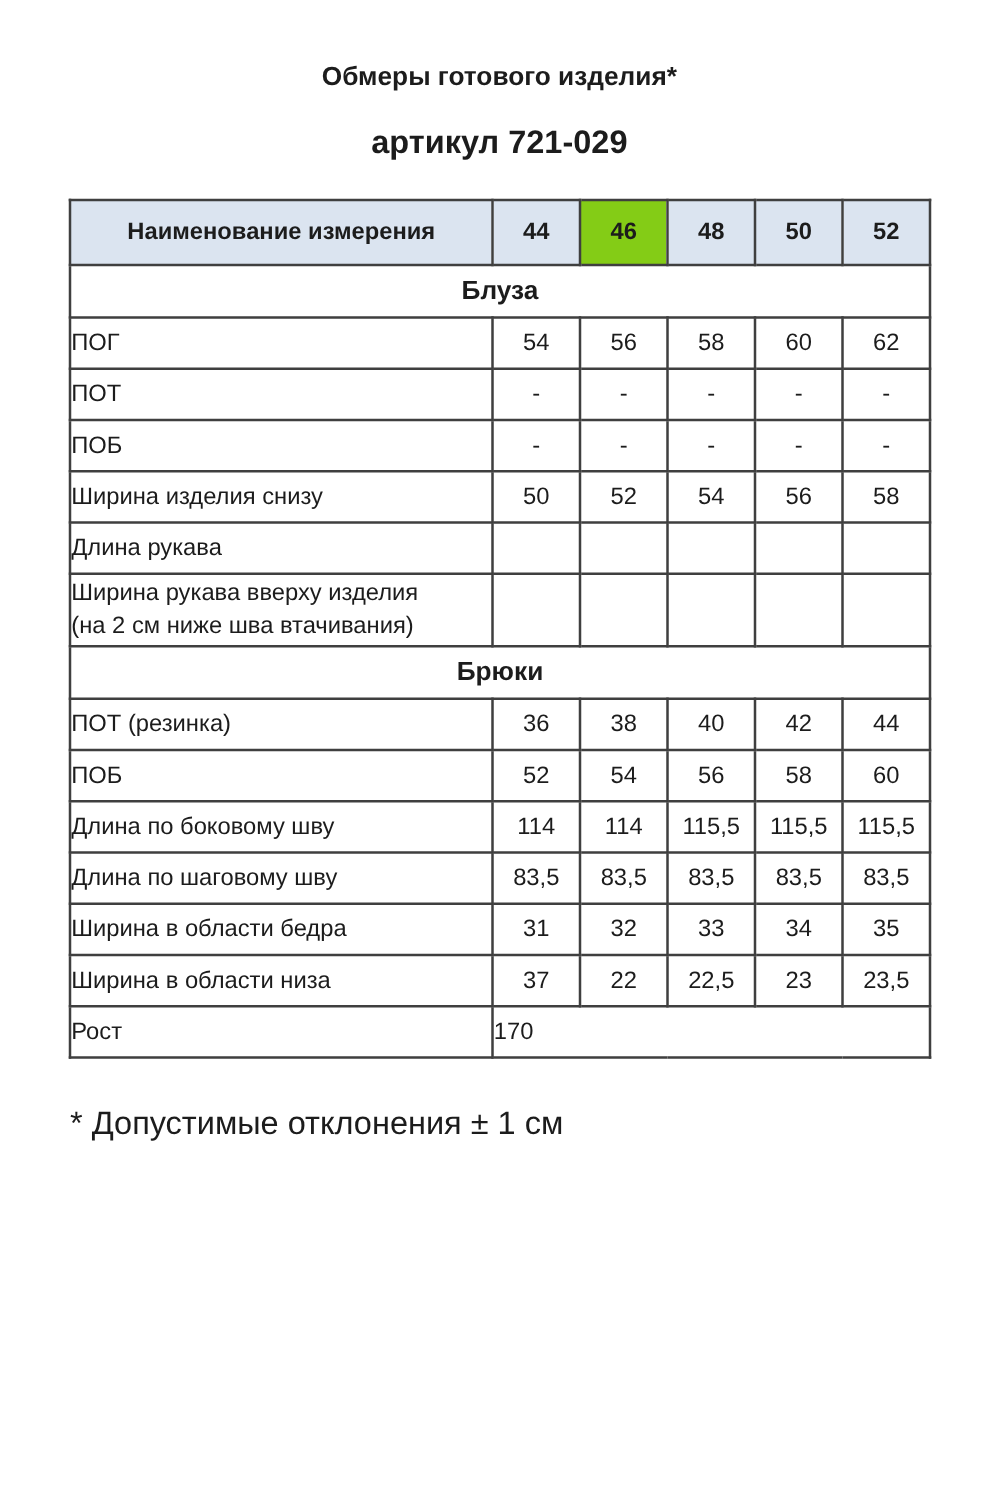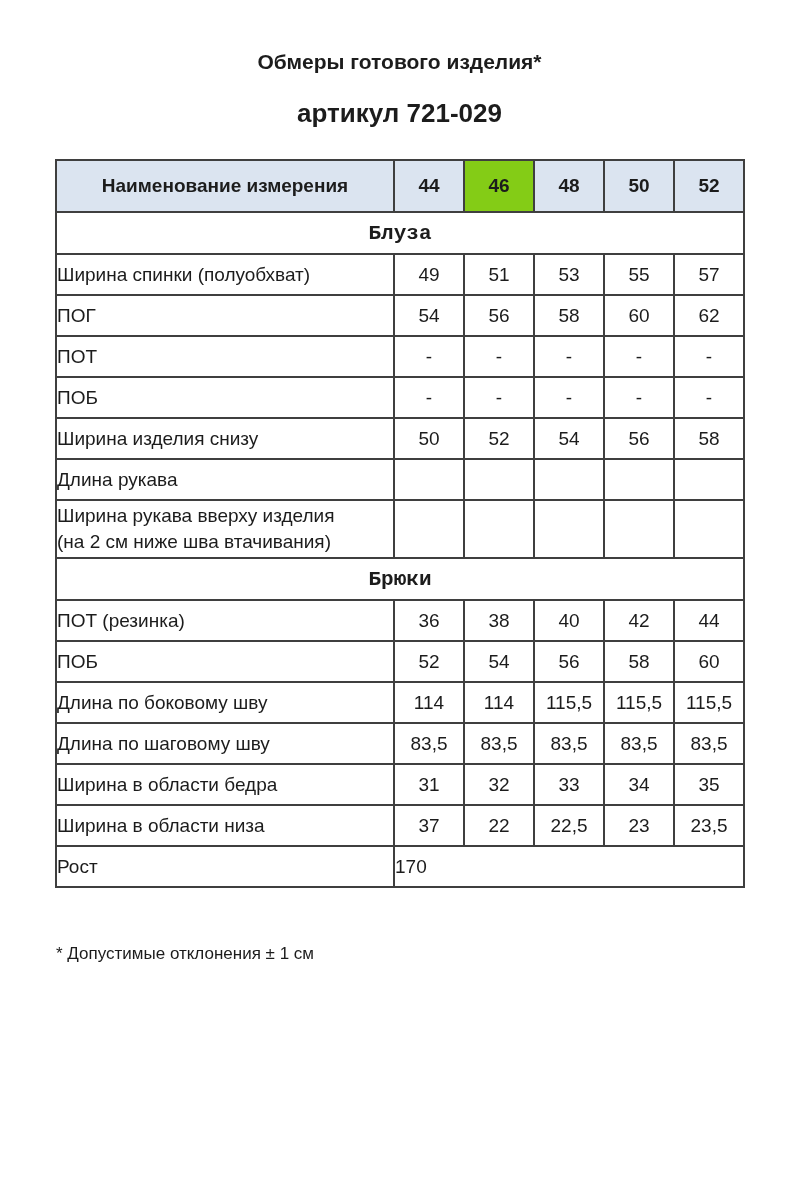--- a/index.html
+++ b/index.html
@@ -51,21 +51,20 @@
     height: 50px;
     font-weight: bold;
     text-align: center;
   }
   tr.section-row td {
     height: 40px;
     text-align: center;
     font-weight: bold;
     font-size: 21px;
     background: #ffffff;
-    font-family: Liberation Mono, monospace;
   }
   tr.data-row {
     height: 41px;
   }
   tr.data-row.two-line {
     height: 58px;
   }
   td.label-cell {
     text-align: left;
     padding: 4px 6px 4px 11px;
@@ -74,22 +73,22 @@
   }
   td.value-cell {
     text-align: center;
   }
   td.merged-value-cell {
     text-align: left;
     padding-left: 13px;
   }
   .footnote {
     margin: 0;
-    padding: 56px 0 0 56px;
-    font-size: 17px;
+    padding: 36px 0 0 56px;
+    font-size: 26px;
   }
 </style>
 </head>
 <body>
 
 <div class="page">
 
   <h1 class="title">Обмеры готового изделия*</h1>
 
   <h2 class="subtitle">артикул 721-029</h2>
@@ -111,28 +110,20 @@
           <th class="size-head" style="background: rgb(219, 228, 240);">48</th>
           <th class="size-head" style="background: rgb(219, 228, 240);">50</th>
           <th class="size-head" style="background: rgb(219, 228, 240);">52</th>
         </tr>
     </thead>
     <tbody id="table-body">
         <tr class="section-row">
           <td colspan="6">Блуза</td>
         </tr>
         <tr class="data-row">
-          <td class="label-cell">Ширина спинки (полуобхват)</td>
-          <td class="value-cell">49</td>
-          <td class="value-cell">51</td>
-          <td class="value-cell">53</td>
-          <td class="value-cell">55</td>
-          <td class="value-cell">57</td>
-        </tr>
-        <tr class="data-row">
           <td class="label-cell">ПОГ</td>
           <td class="value-cell">54</td>
           <td class="value-cell">56</td>
           <td class="value-cell">58</td>
           <td class="value-cell">60</td>
           <td class="value-cell">62</td>
         </tr>
         <tr class="data-row">
           <td class="label-cell">ПОТ</td>
           <td class="value-cell">-</td>

